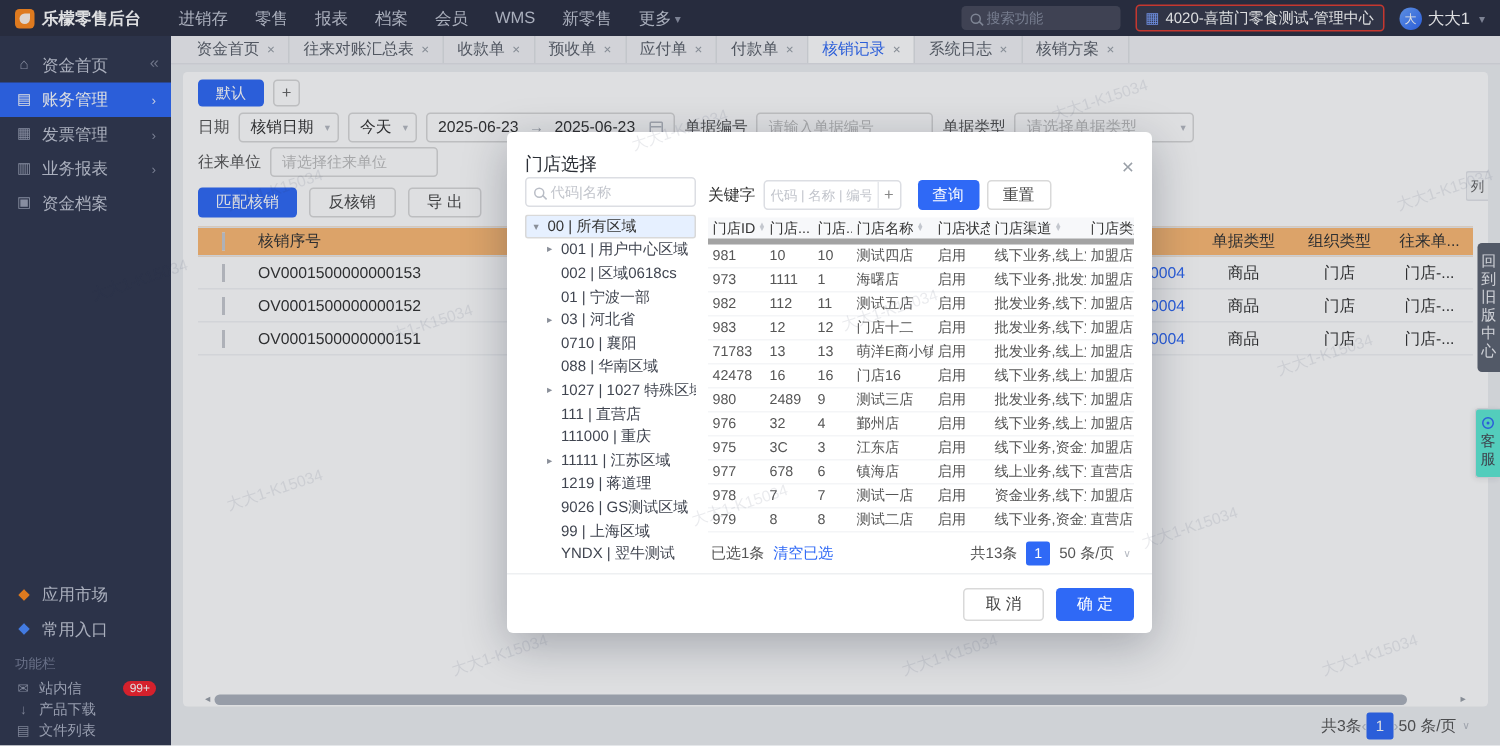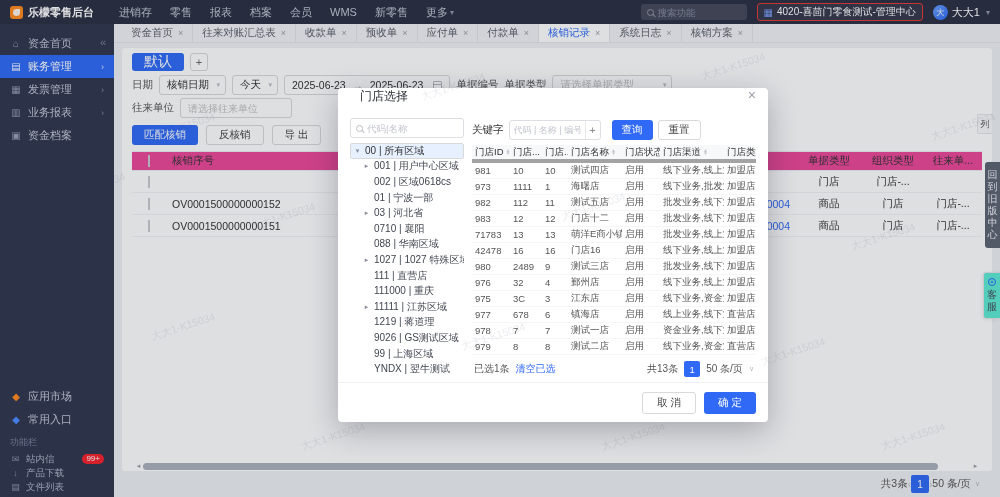--- a/index.html
+++ b/index.html
@@ -41,59 +41,59 @@
 .main{flex:1;display:flex;flex-direction:column;min-width:0;}
 
 .tabbar{height:19px;background:#f1f2f5;border-bottom:1px solid #e3e5e9;display:flex;align-items:stretch;padding-left:8px;font-size:10.5px;color:#5c616b;overflow:hidden;}
 .tab{display:flex;align-items:center;gap:5px;padding:0 9px;border-right:1px solid #e0e2e6;cursor:pointer;white-space:nowrap;}
 .tab.active{background:#fff;color:#2f69f6;}
 .tab-close{font-size:9px;color:#9aa0a8;}
 
 .content-wrap{flex:1;padding:5px 8px 0;display:flex;flex-direction:column;min-height:0;}
 .card{background:#fff;border-radius:3px;flex:1;padding:5px 10px 0;display:flex;flex-direction:column;position:relative;min-height:0;}
 .row-presets{display:flex;gap:6px;height:18px;margin-bottom:4px;}
-.btn-xs-primary{background:#2f69f6;color:#fff;border:none;border-radius:3px;font-size:14px;padding:0 12px;height:18px;cursor:pointer;}
+.btn-xs-primary{background:#2f69f6;color:#fff;border:none;border-radius:3px;font-size:10px;padding:0 12px;height:18px;cursor:pointer;}
 .btn-xs{background:#fff;color:#666;border:1px solid #d9d9d9;border-radius:3px;font-size:11px;width:18px;height:18px;line-height:15px;text-align:center;cursor:pointer;}
 .row-filters{display:flex;align-items:center;gap:6px;height:20px;margin-bottom:3px;font-size:10.5px;}
 .f-label{color:#555;white-space:nowrap;}
 .sel{height:20px;border:1px solid #d9d9d9;border-radius:3px;background:#fff;display:flex;align-items:center;padding:0 16px 0 7px;position:relative;color:#333;white-space:nowrap;cursor:pointer;}
 .sel .caret{position:absolute;right:5px;font-size:7px;color:#b6bac2;}
 .sel.placeholder{color:#bfbfbf;}
 .daterange{height:20px;border:1px solid #d9d9d9;border-radius:3px;background:#fff;display:flex;align-items:center;gap:7px;padding:0 7px;color:#333;white-space:nowrap;cursor:pointer;}
 .dr-arrow{color:#a0a4ac;font-size:10px;}
 .cal-ic{width:9px;height:9px;border:1px solid #b6bac2;border-radius:1px;position:relative;margin-left:3px;}
 .cal-ic::before{content:"";position:absolute;top:2px;left:0;right:0;height:1px;background:#b6bac2;}
 .f-input{height:20px;border:1px solid #d9d9d9;border-radius:3px;background:#fff;padding:0 7px;font-size:10px;color:#333;outline:none;}
 .f-input::placeholder{color:#bfbfbf;}
 .row-actions{display:flex;gap:8px;height:20px;margin:4px 0 6px;}
 .btn-primary{background:#2f69f6;color:#fff;border:none;border-radius:3px;font-size:10.5px;padding:0 12px;height:20px;cursor:pointer;}
 .btn{background:#fff;color:#444;border:1px solid #d9d9d9;border-radius:3px;font-size:10.5px;padding:0 12px;height:20px;cursor:pointer;}
 
 .grid-head,.grid-row{display:grid;grid-template-columns:34px 170px 1fr 150px 66px 62px 58px;align-items:center;font-size:10.5px;color:#333;}
-.grid-head{height:20px;background:#ec4899;border-top:1px solid #ebedf0;border-bottom:1px solid #ebedf0;}
+.grid-head{height:20px;background:#fdba74;border-top:1px solid #ebedf0;border-bottom:1px solid #ebedf0;}
 .grid-row{height:22px;border-bottom:1px solid #f2f3f5;}
 .gc{padding:0 6px;white-space:nowrap;overflow:hidden;}
 .gc.center{text-align:center;}
 .gc.right{text-align:right;}
 .gc.link{color:#2f69f6;cursor:pointer;}
 .cb{width:12px;height:12px;border:1px solid #c8cad0;border-radius:2px;background:#fff;margin:0 auto;cursor:pointer;}
 .col-settings{position:absolute;right:0;top:66px;width:15px;height:20px;border:1px solid #e3e5e9;border-right:none;background:#f7f8fa;color:#666;font-size:9px;display:flex;align-items:center;justify-content:center;border-radius:2px 0 0 2px;cursor:pointer;}
 .hscroll{margin-top:auto;height:10px;display:flex;align-items:center;padding:0 2px;}
 .hs-arrow{font-size:7px;color:#9aa0a8;flex:none;width:9px;text-align:center;}
 .hs-track{flex:1;height:7px;position:relative;}
 .hs-thumb{position:absolute;left:0;top:0;height:7px;width:96%;background:#adb3bd;border-radius:4px;cursor:pointer;}
 .pag-row{height:26px;display:flex;align-items:center;justify-content:flex-end;gap:0;padding:0 12px;font-size:10.5px;color:#555;}
 .pg-arrow{color:#b9bec6;font-size:10px;cursor:pointer;}
 .pg-num{width:18px;height:18px;background:#2f69f6;color:#fff;border-radius:2px;display:flex;align-items:center;justify-content:center;font-size:10px;cursor:pointer;}
 .pg-size{display:flex;align-items:center;gap:4px;cursor:pointer;}
 .pg-size .caret2{font-size:7px;color:#b6bac2;}
 
 .dim{position:fixed;left:0;top:0;width:1000px;height:497px;background:rgba(22,28,45,.14);z-index:40;}
 .modal{position:fixed;left:338px;top:88px;width:430px;background:#fff;border-radius:4px;box-shadow:0 8px 30px rgba(15,22,40,.28);z-index:50;}
-.m-head{height:30px;display:flex;align-items:flex-start;justify-content:space-between;padding:0 12px;font-size:12px;color:#2b2f36;margin-left:10px;}
+.m-head{height:30px;display:flex;align-items:flex-end;justify-content:space-between;padding:0 12px;font-size:12px;color:#2b2f36;}
 .m-close{color:#9aa0a8;font-size:14px;cursor:pointer;line-height:1;}
 .m-body{display:flex;gap:8px;padding:0 12px;}
 .m-left{width:114px;flex:none;}
 .m-search{height:20px;border:1px solid #dcdee3;border-radius:3px;display:flex;align-items:center;gap:4px;padding:0 5px;margin-bottom:5px;}
 .m-search .search-glyph{border-color:#b9bdc6;}
 .m-search .search-glyph::after{background:#b9bdc6;}
 .m-search input{border:none;outline:none;width:100%;font-size:9.5px;color:#333;background:transparent;}
 .m-search input::placeholder{color:#c2c5cc;}
 .m-tree{height:236px;overflow:hidden;font-size:10px;color:#404550;}
 .t-item{height:15.6px;display:flex;align-items:center;gap:3px;white-space:nowrap;overflow:hidden;cursor:pointer;border-radius:2px;padding-right:4px;}
@@ -284,20 +284,21 @@
               <span>今天</span>
               <span class="caret">▾</span>
             </div>
           <div class="daterange">
             <span>2025-06-23</span>
             <span class="dr-arrow">→</span>
             <span>2025-06-23</span>
             <span class="cal-ic"></span>
           </div>
           <span class="f-label">单据编号</span>
+          <input class="f-input" style="width: 118px;" placeholder="请输入单据编号">
           <span class="f-label">单据类型</span>
           <div class="sel placeholder" style="width:120px">
               <span>请选择单据类型</span>
               <span class="caret">▾</span>
             </div>
         </div>
         <div class="row-filters">
           <span class="f-label">往来单位</span>
           <input class="f-input" style="width: 112px;" placeholder="请选择往来单位">
         </div>
@@ -311,20 +312,21 @@
           <div class="gc">核销序号</div>
           <div class="gc"></div>
           <div class="gc right"></div>
           <div class="gc center">单据类型</div>
           <div class="gc center">组织类型</div>
           <div class="gc center">往来单...</div>
         </div>
         <div id="mainRows">
             <div class="grid-row">
               <div class="gc center"><span class="cb"></span></div>
+              <div class="gc">OV0001500000000153</div>
               <div class="gc"></div>
               <div class="gc right link">00004</div>
               <div class="gc center">商品</div>
               <div class="gc center">门店</div>
               <div class="gc center">门店-...</div>
             </div>
             <div class="grid-row">
               <div class="gc center"><span class="cb"></span></div>
               <div class="gc">OV0001500000000152</div>
               <div class="gc"></div>

